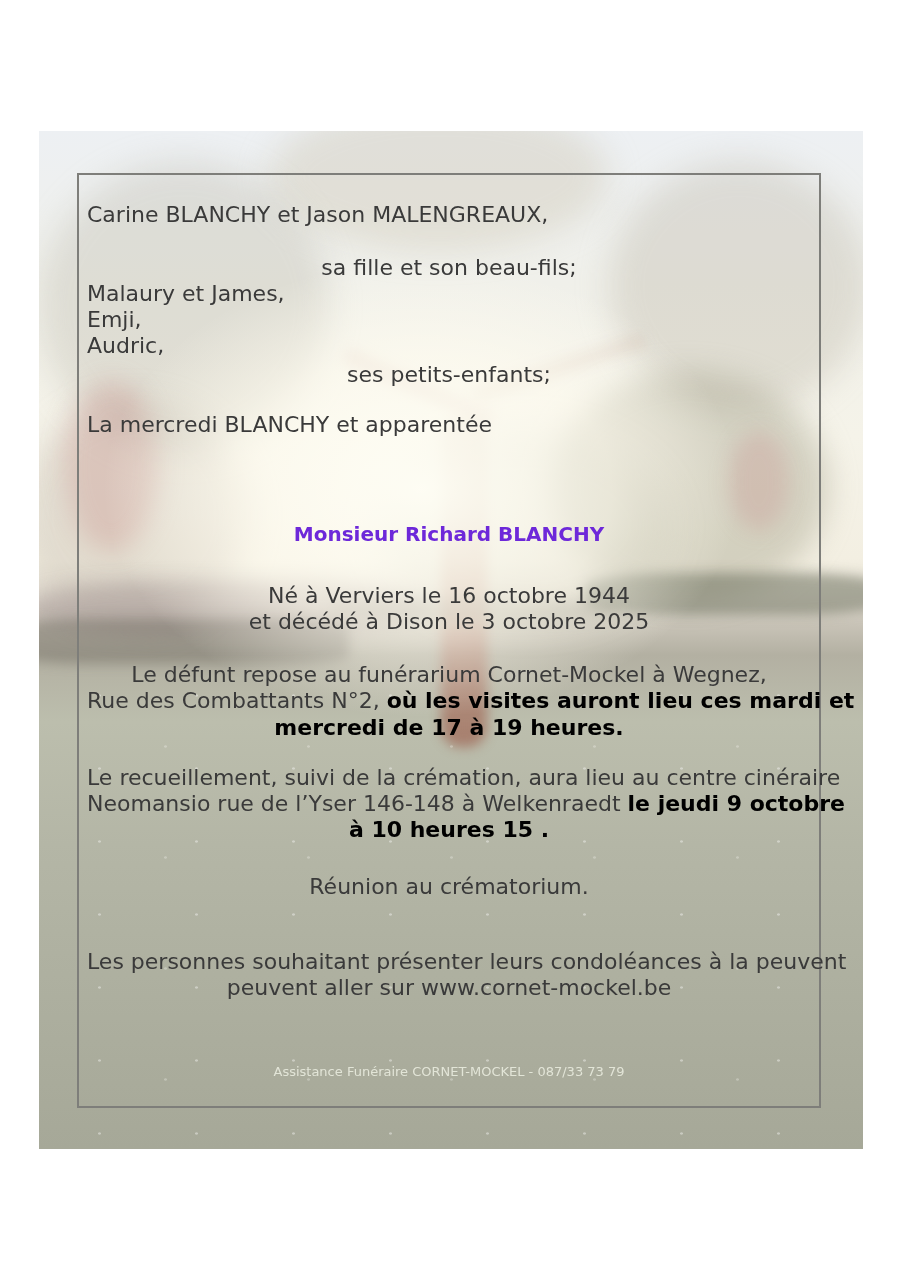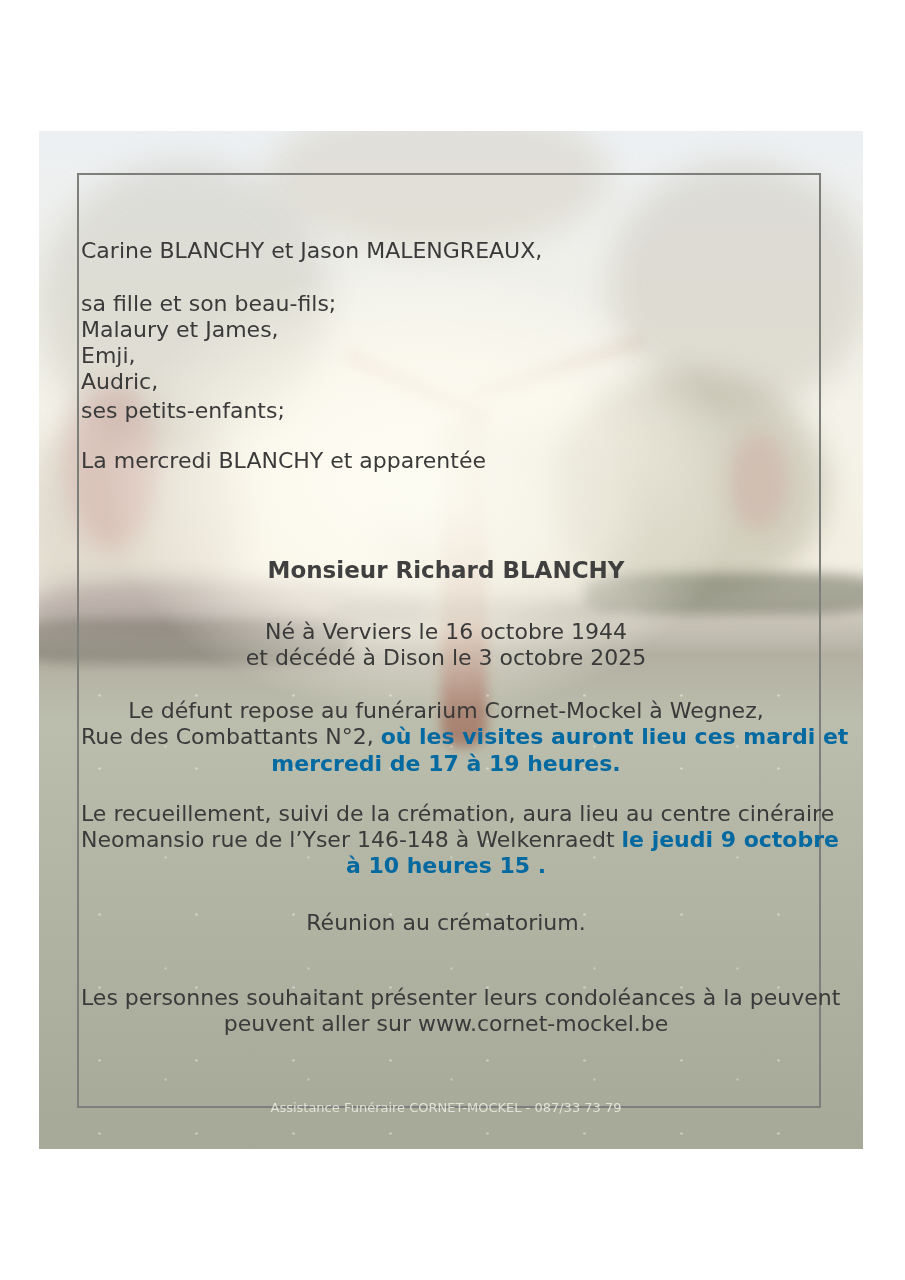--- a/index.html
+++ b/index.html
@@ -122,37 +122,36 @@
     position: absolute;
     left: 77px;
     top: 173px;
     width: 744px;
     height: 935px;
     box-sizing: border-box;
     border: 2px solid #7e7e7a;
   }
   .line {
     position: absolute;
-    left: 2px;
+    left: 8px;
     right: 8px;
     font-size: 22px;
     line-height: 26px;
     color: #3a3a3a;
     white-space: nowrap;
-    margin-top: 36px;
   }
   .l-left   { text-align: left; }
-  .l-right  { text-align: left; }
+  .l-right  { text-align: center; }
   .l-center { text-align: center; }
-  .b { font-weight: 700; color: #0369a1; }
+  .b { font-weight: 700; color: #000000; }
   .title-line {
-    font-size: 23px;
+    font-size: 20px;
     line-height: 32px;
     font-weight: 700;
-    color: #404040;
+    color: #6d28d9;
   }
   .footer-line {
     font-size: 13px;
     color: rgba(236,239,226,0.85);
   }
 </style>
 </head>
 <body>
 
 <div class="page">

